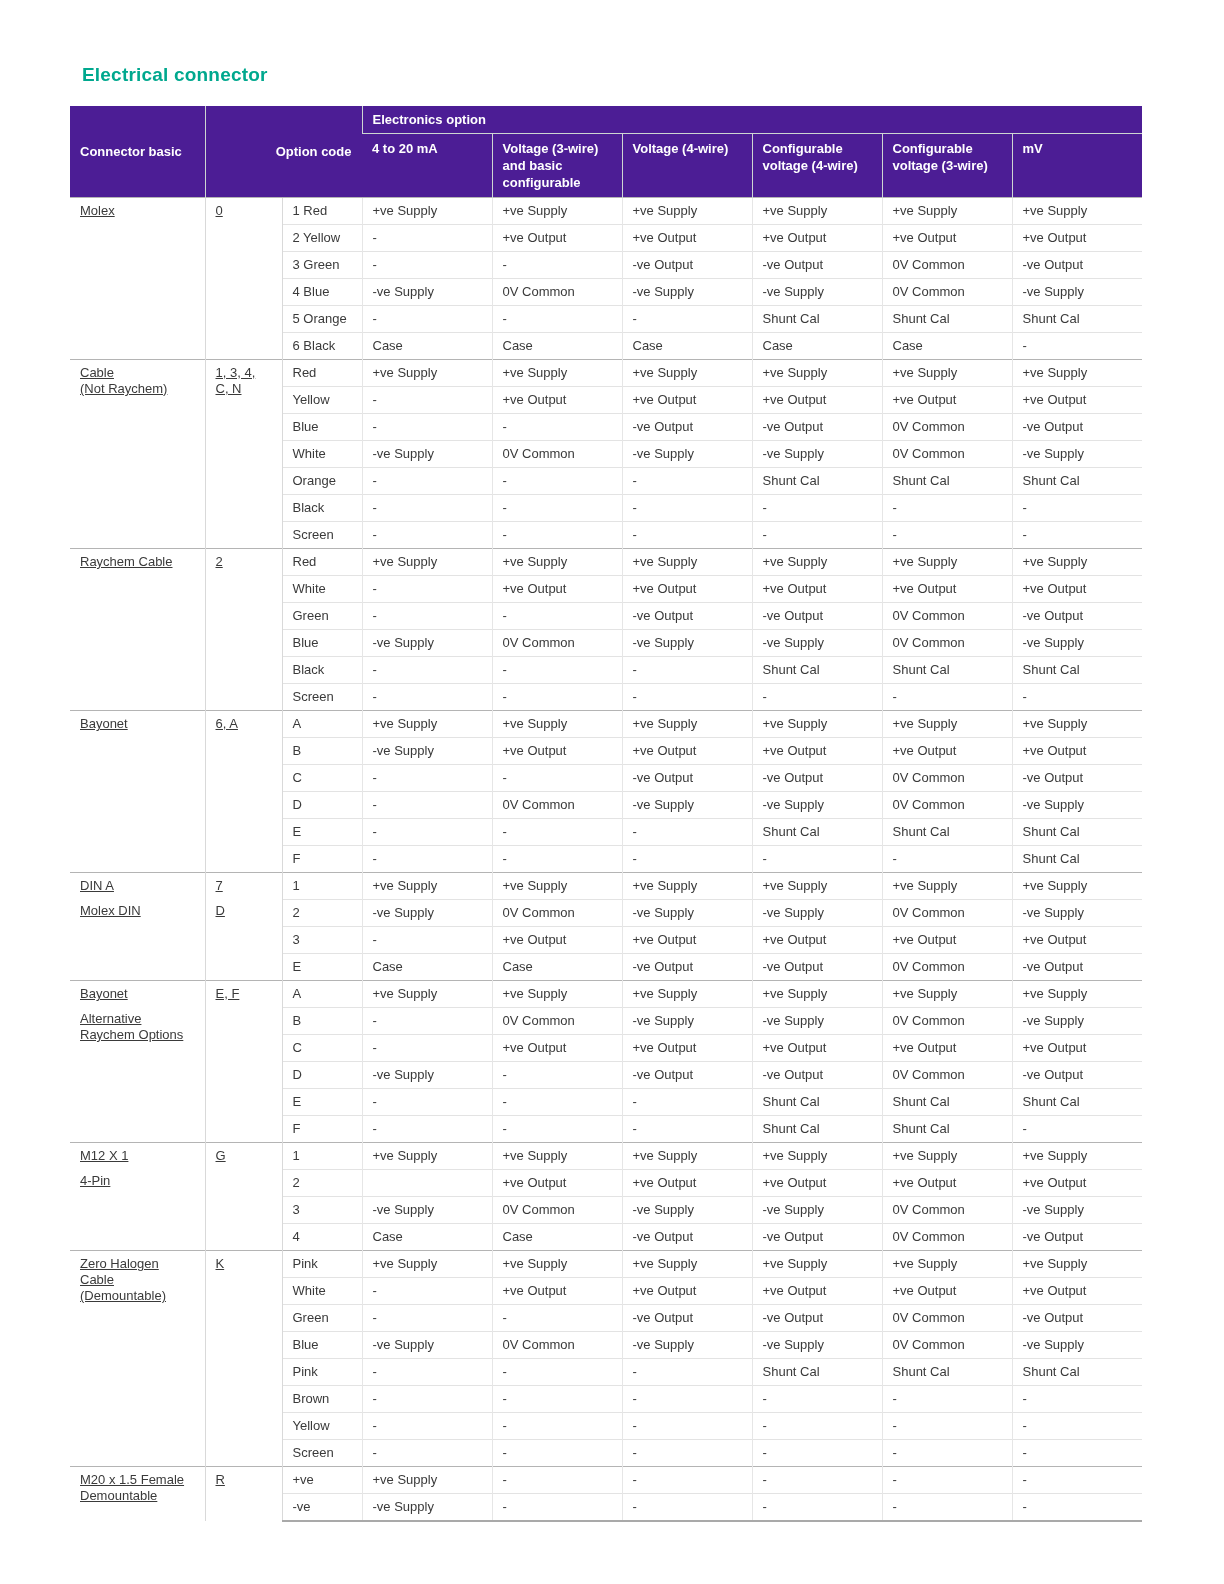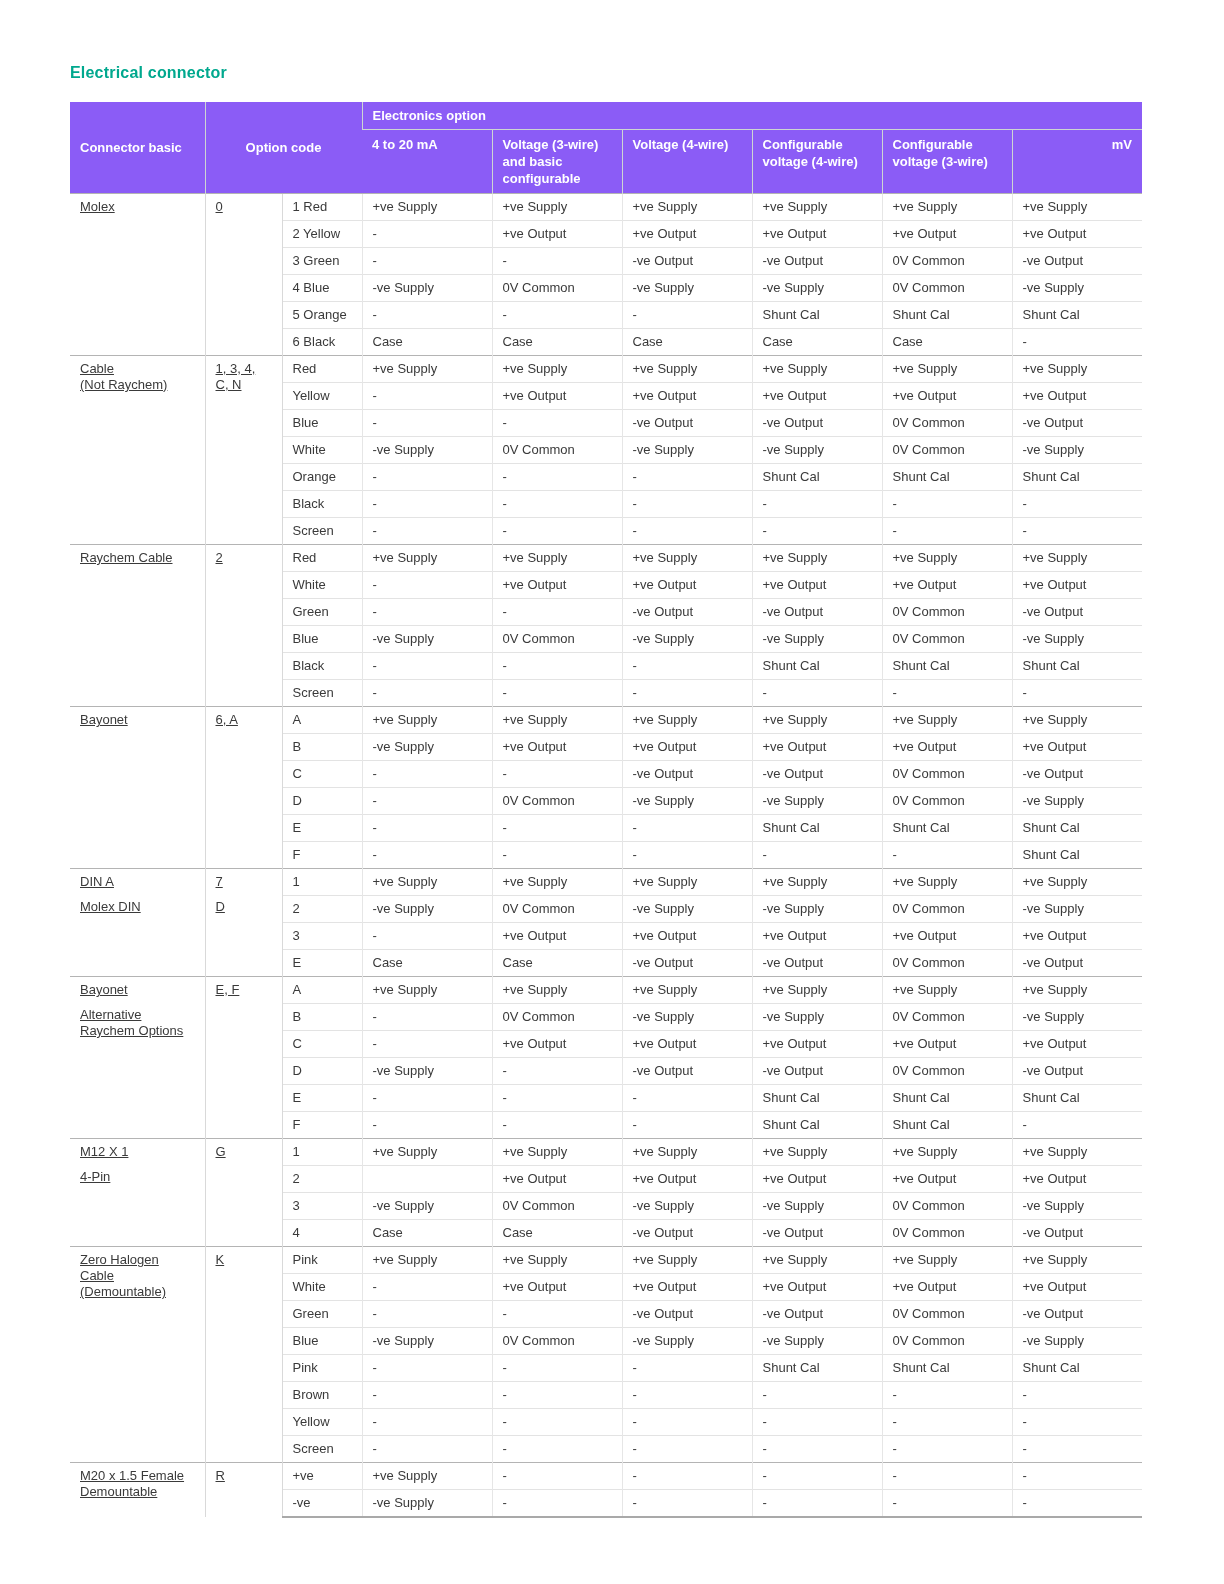--- a/index.html
+++ b/index.html
@@ -6,48 +6,48 @@
   .page {
     width: 1224px;
     height: 1584px;
     box-sizing: border-box;
     background: #ffffff;
     padding: 64px 0 0 70px;
     font-family: "Liberation Sans", sans-serif;
     color: #333333;
   }
   .page-title {
-    font-size: 16px;
+    font-size: 19px;
     font-weight: 700;
     color: #00a88e;
-    margin: 0 0 20px 0;
+    margin: 0 0 20px 12px;
     letter-spacing: 0.2px;
   }
   table.wiring {
     border-collapse: collapse;
     table-layout: fixed;
     width: 1072px;
     font-size: 13px;
   }
   
   thead th {
-    background: #8b5cf6;
+    background: #4c1d95;
     color: #ffffff;
     font-weight: 700;
     text-align: left;
     padding: 6px 10px;
     font-size: 13px;
     line-height: 17px;
   }
   th.hd-ct { vertical-align: middle; }
-  th.hd-oc { vertical-align: middle; text-align: center; border-left: 1px solid #cdd6d2; }
+  th.hd-oc { vertical-align: middle; text-align: right; border-left: 1px solid #cdd6d2; }
   th.hd-eo { border-left: 1px solid #cdd6d2; border-bottom: 1px solid #cdd6d2; padding-top: 5px; padding-bottom: 5px; }
   th.hd-sub { vertical-align: top; border-left: 1px solid #cdd6d2; margin-top: 32px; }
   th.hd-sub:first-child { border-left: none; }
-  th.hd-sub.center { text-align: right; }
+  th.hd-sub.center { text-align: left; }
   
   tbody td {
     padding: 5px 10px;
     line-height: 16px;
     vertical-align: top;
     color: #3a3a3a;
   }
   td.oc { border-left: 1px solid #d9d9d9; }
   td.wire { border-left: 1px solid #d9d9d9; }
   td.val { border-left: 1px solid #e6e6e6; }

